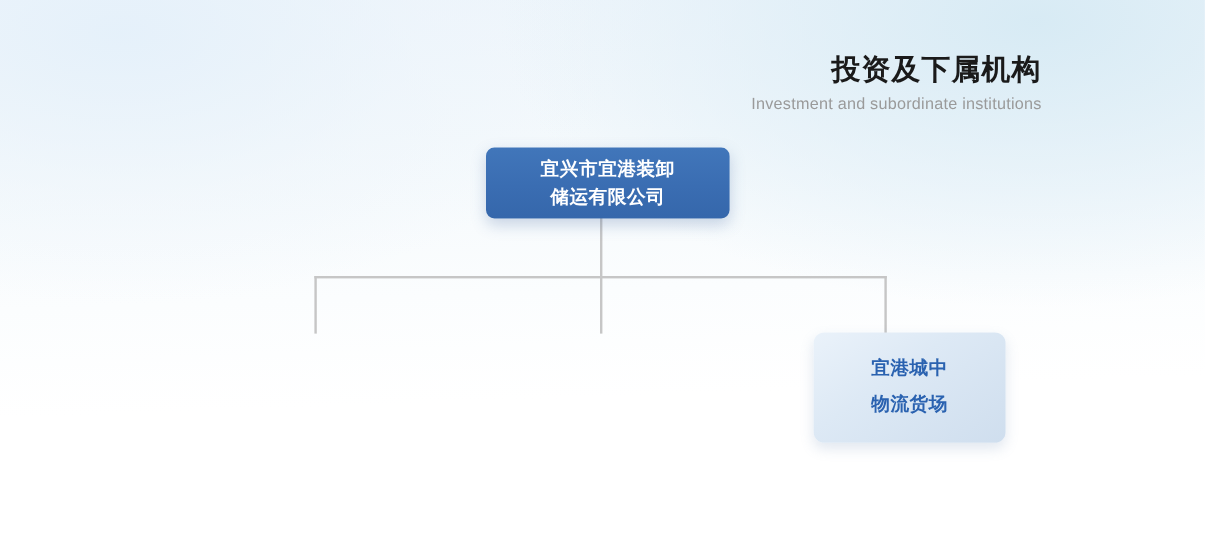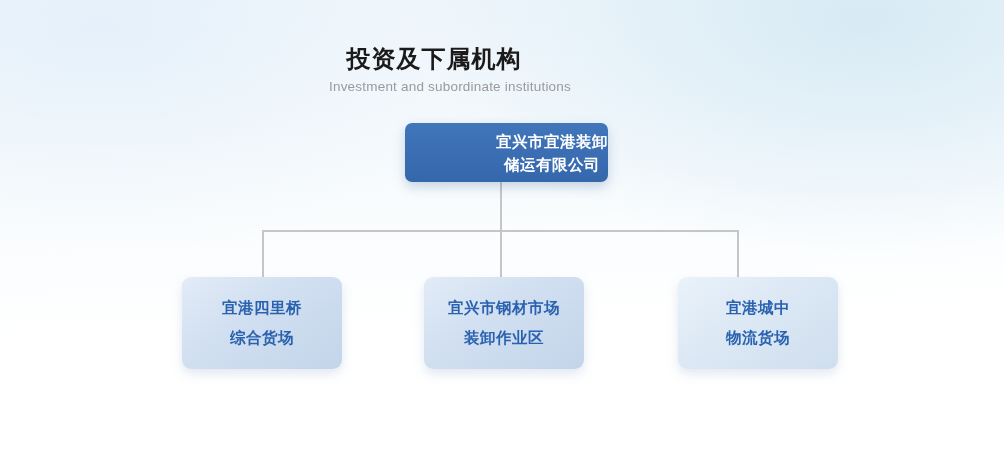--- a/index.html
+++ b/index.html
@@ -23,21 +23,21 @@
       linear-gradient(178deg, #eef5fb 0%, #f4f9fc 26%, #fbfdfe 52%, #ffffff 70%, #ffffff 100%);
     overflow: hidden;
   }
 
   
   .heading {
     position: absolute;
     left: 0;
     top: 44px;
     width: 868px;
-    text-align: center;
+    text-align: right;
   }
   .heading-title {
     font-size: 24px;
     font-weight: bold;
     color: #1a1a1a;
     letter-spacing: 1px;
     line-height: 30px;
   }
   .heading-sub {
     margin-top: 4px;
@@ -79,21 +79,21 @@
     position: absolute;
     left: 405px;
     top: 123px;
     width: 203px;
     height: 59px;
     border-radius: 7px;
     background: linear-gradient(180deg, #4176ba 0%, #3a6db2 55%, #3567ab 100%);
     box-shadow: 0 5px 12px rgba(60,100,160,0.26);
     display: flex;
     align-items: center;
-    justify-content: flex-end;
+    justify-content: center;
   }
   .node-root-label {
     color: #ffffff;
     font-size: 15.5px;
     font-weight: bold;
     line-height: 23px;
     text-align: center;
     letter-spacing: 0.5px;
     white-space: pre-line;
   }
@@ -141,28 +141,20 @@
   <div class="connector conn-bus"></div>
   <div class="connector conn-drop conn-drop-1"></div>
   <div class="connector conn-drop conn-drop-2"></div>
   <div class="connector conn-drop conn-drop-3"></div>
 
   <div class="node-root">
     <div class="node-root-label">宜兴市宜港装卸
 储运有限公司</div>
   </div>
 
-  <div class="node-child node-child-1">
-    <div class="node-child-label">宜港四里桥
-综合货场</div>
-  </div>
 
-  <div class="node-child node-child-2">
-    <div class="node-child-label">宜兴市钢材市场
-装卸作业区</div>
-  </div>
 
   <div class="node-child node-child-3">
     <div class="node-child-label">宜港城中
 物流货场</div>
   </div>
 
 </div>
 
 </body></html>

